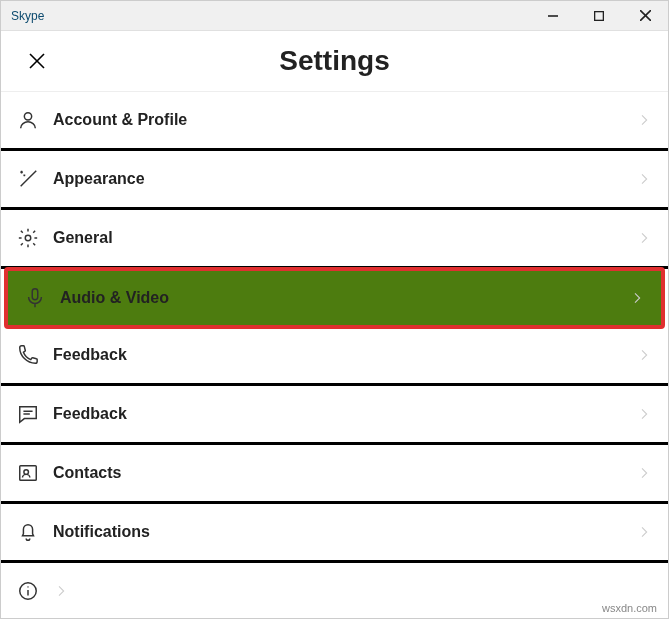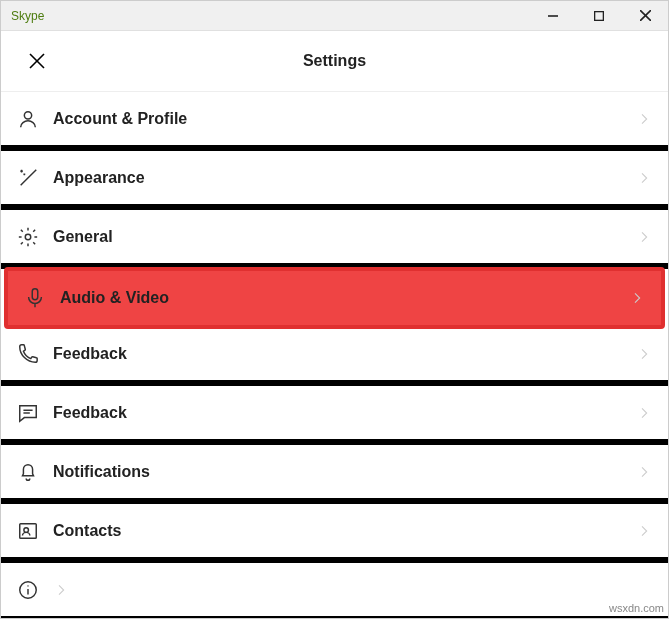--- a/index.html
+++ b/index.html
@@ -13,21 +13,21 @@
       position: relative;
     }
     .titlebar {
       height: 30px;
       background: #f0f0f0;
       border-bottom: 1px solid #e0e0e0;
       display: flex;
       align-items: center;
       padding-left: 10px;
       font-size: 12px;
-      color: #4d7c0f;
+      color: #0c4a6e;
     }
     .titlebar .title { flex: 1; }
     .winbtn {
       width: 46px;
       height: 30px;
       display: flex;
       align-items: center;
       justify-content: center;
       font-size: 11px;
       color: #222;
@@ -46,44 +46,44 @@
       top: 18px;
       width: 24px;
       height: 24px;
       display: flex;
       align-items: center;
       justify-content: center;
     }
     .header-title {
       flex: 1;
       text-align: center;
-      font-size: 16px;
+      font-size: 28px;
       font-weight: 700;
       color: #222;
     }
     .list {
       overflow-y: auto;
       height: calc(619px - 30px - 60px);
       border-top: 1px solid #eee;
     }
     .row {
       height: 59px;
       display: flex;
       align-items: center;
       padding: 0 16px 0 16px;
-      border-bottom: 6px solid #000000;
+      border-bottom: 3px solid #000000;
       position: relative;
     }
     .row.highlight {
       border: 4px solid #e03030;
       border-radius: 4px;
       height: 62px;
       margin: -2px 3px -2px 3px;
       z-index: 2;
-      background: #ef4444;
+      background: #4d7c0f;
     }
     .row .icon {
       width: 22px;
       height: 22px;
       display: flex;
       align-items: center;
       justify-content: center;
       margin-right: 14px;
       color: #333;
     }
@@ -94,21 +94,21 @@
       flex: 1;
     }
     .row .chevron {
       color: #ccc;
       width: 16px;
       height: 16px;
     }
     .watermark {
       position: absolute;
       bottom: 4px;
-      right: 4px;
+      right: 11px;
       font-size: 11px;
       color: #888;
     }
     svg { stroke: currentColor; fill: none; stroke-width: 1.6; }
   </style>
 </head>
 <body>
 
 <div class="titlebar">
   <span class="title">Skype</span>
@@ -215,46 +215,46 @@
     </span>
     <span class="label">Feedback</span>
     <span class="chevron"><svg viewBox="0 0 24 24" width="16" height="16">
           <path d="M9 5l7 7-7 7"></path>
         </svg></span>
   </div>
 
   <div class="row">
     <span class="icon">
       <svg viewBox="0 0 24 24" width="22" height="22">
-          <path d="M18 16H6l1-2V9a5 5 0 0 1 10 0v5l1 2zM10 19a2 2 0 0 0 4 0"></path>
-        </svg>
-    </span>
-    <span class="label">Notifications</span>
-    <span class="chevron"><svg viewBox="0 0 24 24" width="16" height="16">
-          <path d="M9 5l7 7-7 7"></path>
-        </svg></span>
-  </div>
-
-  <div class="row">
-    <span class="icon">
-      <svg viewBox="0 0 24 24" width="22" height="22">
           <rect x="3" y="4" width="18" height="16" rx="1"></rect>
           <circle cx="10" cy="11" r="2.5"></circle>
           <path d="M6 17c0-2 2-3.5 4-3.5s4 1.5 4 3.5"></path>
         </svg>
     </span>
     <span class="label">Contacts</span>
     <span class="chevron"><svg viewBox="0 0 24 24" width="16" height="16">
           <path d="M9 5l7 7-7 7"></path>
         </svg></span>
   </div>
 
   <div class="row">
     <span class="icon">
       <svg viewBox="0 0 24 24" width="22" height="22">
+          <path d="M18 16H6l1-2V9a5 5 0 0 1 10 0v5l1 2zM10 19a2 2 0 0 0 4 0"></path>
+        </svg>
+    </span>
+    <span class="label">Notifications</span>
+    <span class="chevron"><svg viewBox="0 0 24 24" width="16" height="16">
+          <path d="M9 5l7 7-7 7"></path>
+        </svg></span>
+  </div>
+
+  <div class="row">
+    <span class="icon">
+      <svg viewBox="0 0 24 24" width="22" height="22">
           <circle cx="12" cy="12" r="9"></circle>
           <line x1="12" y1="11" x2="12" y2="17"></line>
           <circle cx="12" cy="7.5" r="0.8" fill="currentColor" stroke="none"></circle>
         </svg>
     </span>
     <span class="chevron"><svg viewBox="0 0 24 24" width="16" height="16">
           <path d="M9 5l7 7-7 7"></path>
         </svg></span>
   </div>
 

